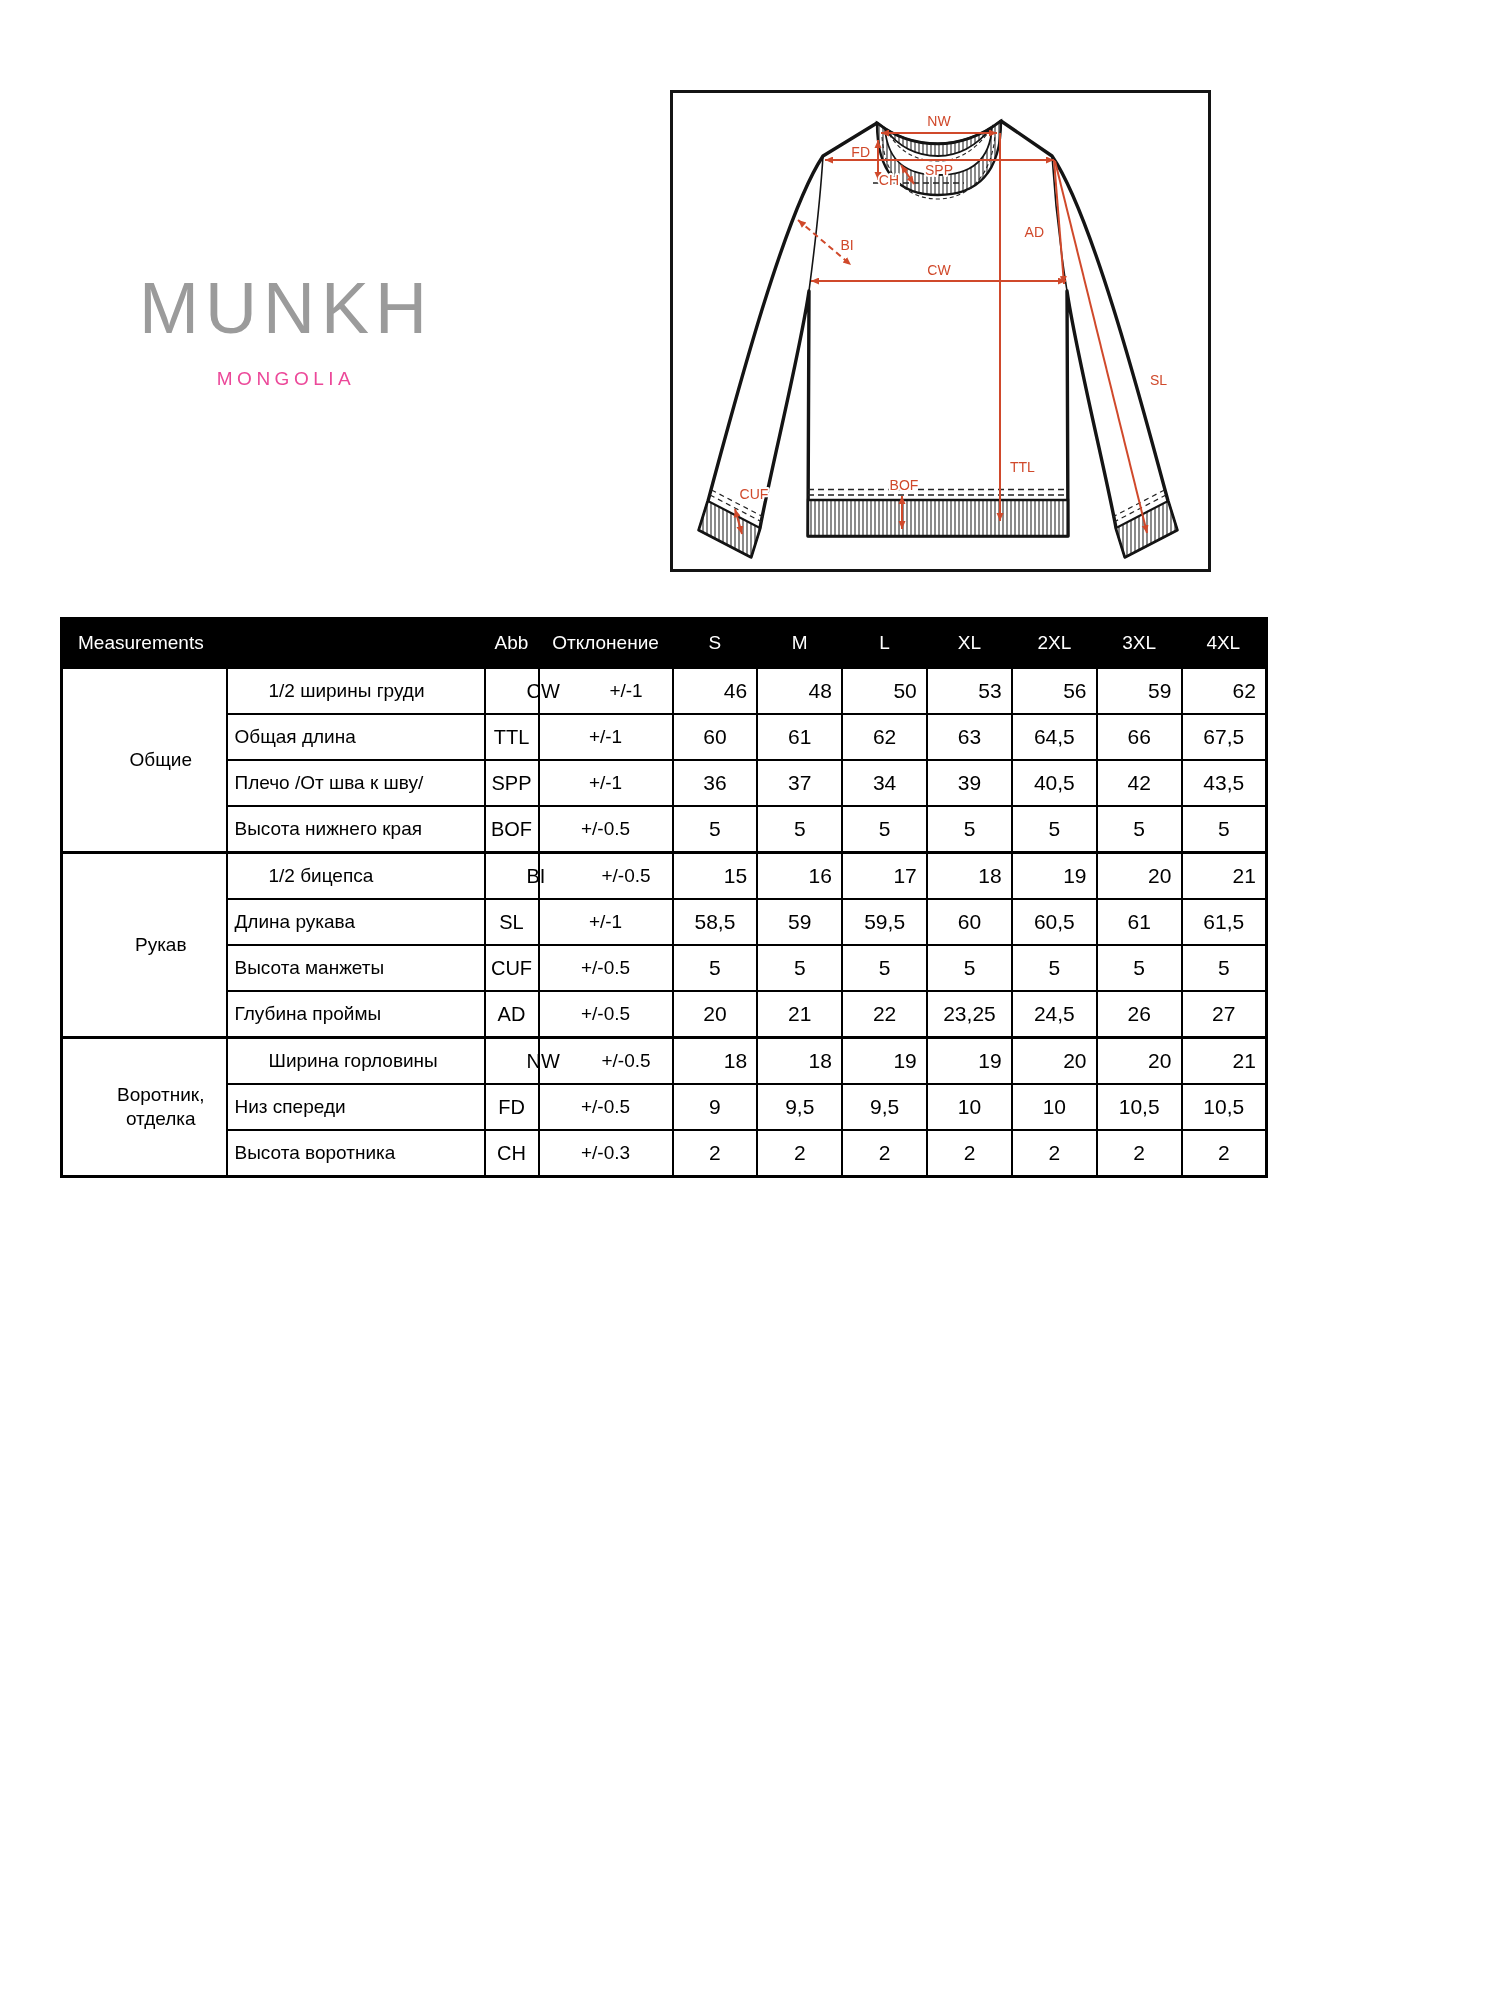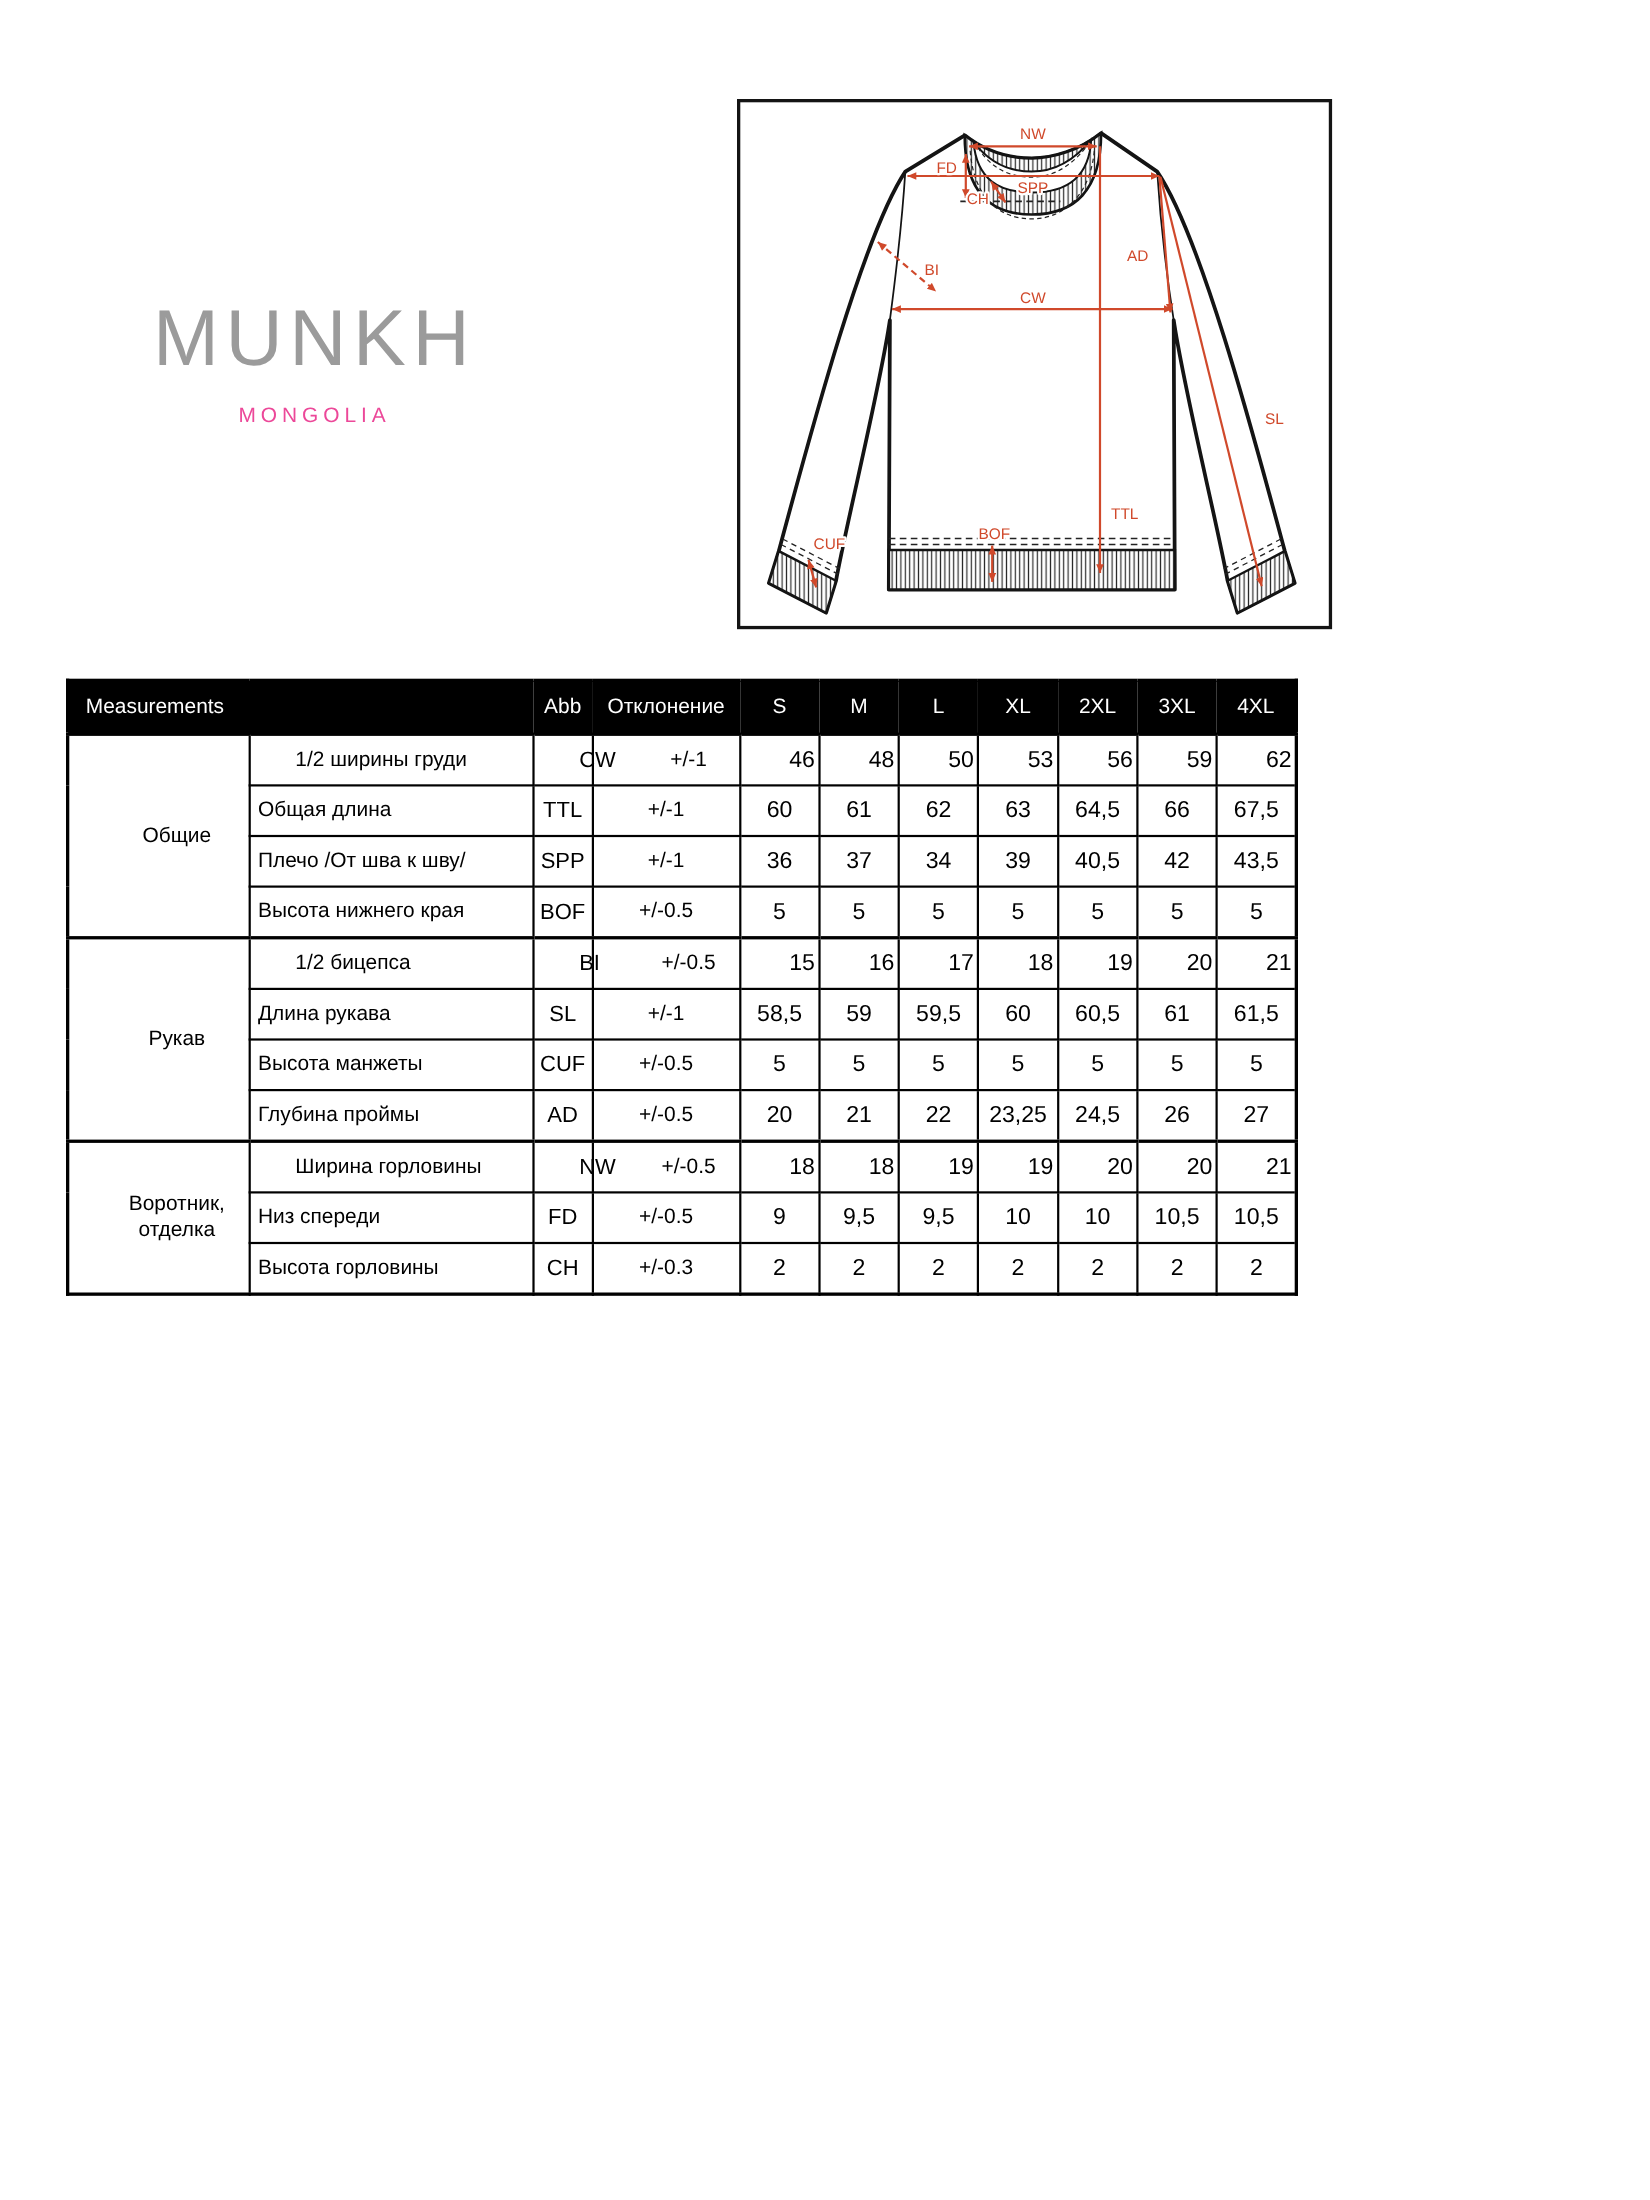--- a/index.html
+++ b/index.html
@@ -6,21 +6,21 @@
   .page{position:relative;width:1500px;height:2000px;background:#ffffff;overflow:hidden;
         font-family:"Liberation Sans",sans-serif;}
   
   .logo{position:absolute;left:120px;top:272px;width:332px;text-align:center;}
   .logo-main{font-size:72px;line-height:1;letter-spacing:6px;color:#9b9b9b;font-weight:400;white-space:nowrap;}
   .logo-sub{font-size:19px;letter-spacing:4.5px;color:#ec4899;margin-top:24px;white-space:nowrap;}
   
   .diagram-box{position:absolute;left:670px;top:90px;width:541px;height:482px;
                border:3px solid #141414;box-sizing:border-box;background:#fff;}
   
-  table.size-table{position:absolute;left:60px;top:617px;width:1120px;border-collapse:collapse;
+  table.size-table{position:absolute;left:60px;top:617px;width:1208px;border-collapse:collapse;
                    table-layout:fixed;background:#fff;border:3px solid #000;}
   .size-table th{background:#000;color:#fff;font-weight:normal;font-size:19px;height:46px;
                  text-align:center;padding:0;border:0;}
   .size-table th.h-meas{text-align:left;padding-left:15px;}
   .size-table td{border:2px solid #000;height:44px;text-align:center;vertical-align:middle;
                  padding:0;color:#000;background:#fff;}
   .size-table td.desc{text-align:left;padding:0 2px 0 7px;font-size:19px;}
   .size-table td.gcell{font-size:19px;line-height:1.25;padding:0 8px;}
   .size-table td.abb{font-size:20px;}
   .size-table td.dev{font-size:19px;}
@@ -276,21 +276,21 @@
         <td class="dev">+/-0.5</td>
         <td class="num">9</td>
         <td class="num">9,5</td>
         <td class="num">9,5</td>
         <td class="num">10</td>
         <td class="num">10</td>
         <td class="num">10,5</td>
         <td class="num">10,5</td>
       </tr>
       <tr>
-        <td class="desc">Высота горловины</td>
+        <td class="desc">Высота воротника</td>
         <td class="abb">CH</td>
         <td class="dev">+/-0.3</td>
         <td class="num">2</td>
         <td class="num">2</td>
         <td class="num">2</td>
         <td class="num">2</td>
         <td class="num">2</td>
         <td class="num">2</td>
         <td class="num">2</td>
       </tr>

